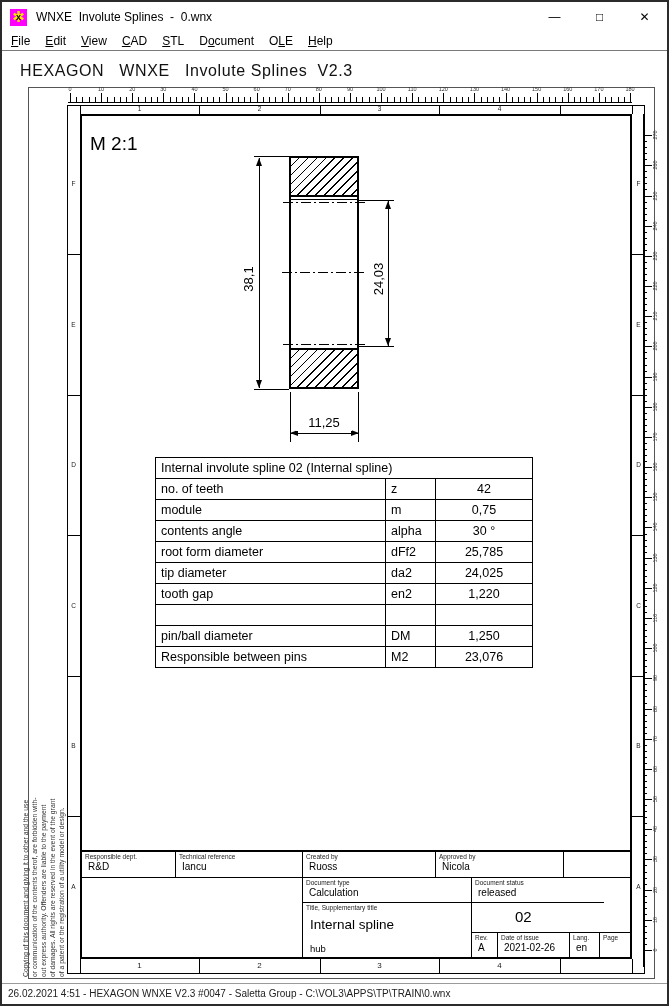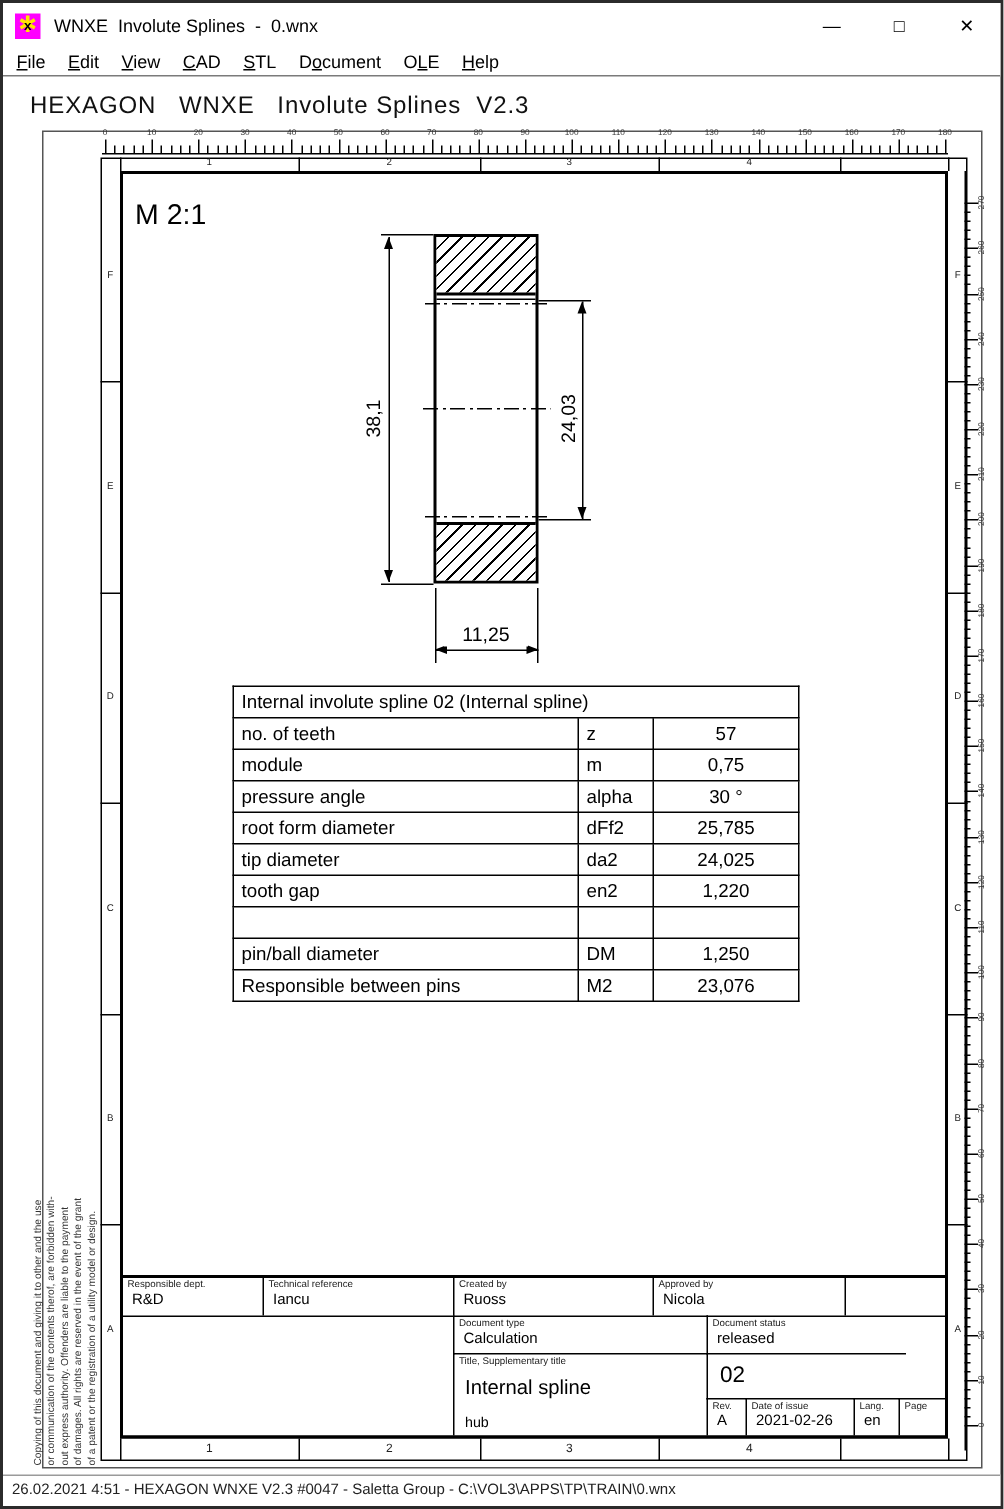--- a/index.html
+++ b/index.html
@@ -469,29 +469,29 @@
         <col style="width:50px">
         <col style="width:97px">
       </colgroup>
     <tbody>
       <tr>
         <td colspan="3">Internal involute spline 02 (Internal spline)</td>
       </tr>
     <tr>
           <td class="c-name">no. of teeth</td>
           <td class="c-symbol">z</td>
-          <td class="c-value">57</td>
+          <td class="c-value">42</td>
         </tr>
         <tr>
           <td class="c-name">module</td>
           <td class="c-symbol">m</td>
           <td class="c-value">0,75</td>
         </tr>
         <tr>
-          <td class="c-name">pressure angle</td>
+          <td class="c-name">contents angle</td>
           <td class="c-symbol">alpha</td>
           <td class="c-value">30 °</td>
         </tr>
         <tr>
           <td class="c-name">root form diameter</td>
           <td class="c-symbol">dFf2</td>
           <td class="c-value">25,785</td>
         </tr>
         <tr>
           <td class="c-name">tip diameter</td>
@@ -546,21 +546,21 @@
     </div>
     <div class="tb-cell" style="left:389px;top:25px;width:159px;height:26px;">
       <div class="tb-label">Document status</div>
       <div class="tb-value">released</div>
     </div>
     <div class="tb-cell" style="left:220px;top:50px;width:170px;height:55px;">
       <div class="tb-label">Title, Supplementary title</div>
       <div class="tb-big">Internal spline</div>
       <div class="tb-sub">hub</div>
     </div>
-    <div class="tb-cell" style="left:389px;top:50px;width:133px;height:31px;">
+    <div class="tb-cell" style="left:389px;top:50px;width:133px;height:31px;padding-left:35px;">
       <div class="tb-num">02</div>
     </div>
     <div class="tb-cell" style="left:389px;top:80px;width:27px;height:25px;">
       <div class="tb-label">Rev.</div>
       <div class="tb-value">A</div>
     </div>
     <div class="tb-cell" style="left:415px;top:80px;width:73px;height:25px;">
       <div class="tb-label">Date of issue</div>
       <div class="tb-value">2021-02-26</div>
     </div>

